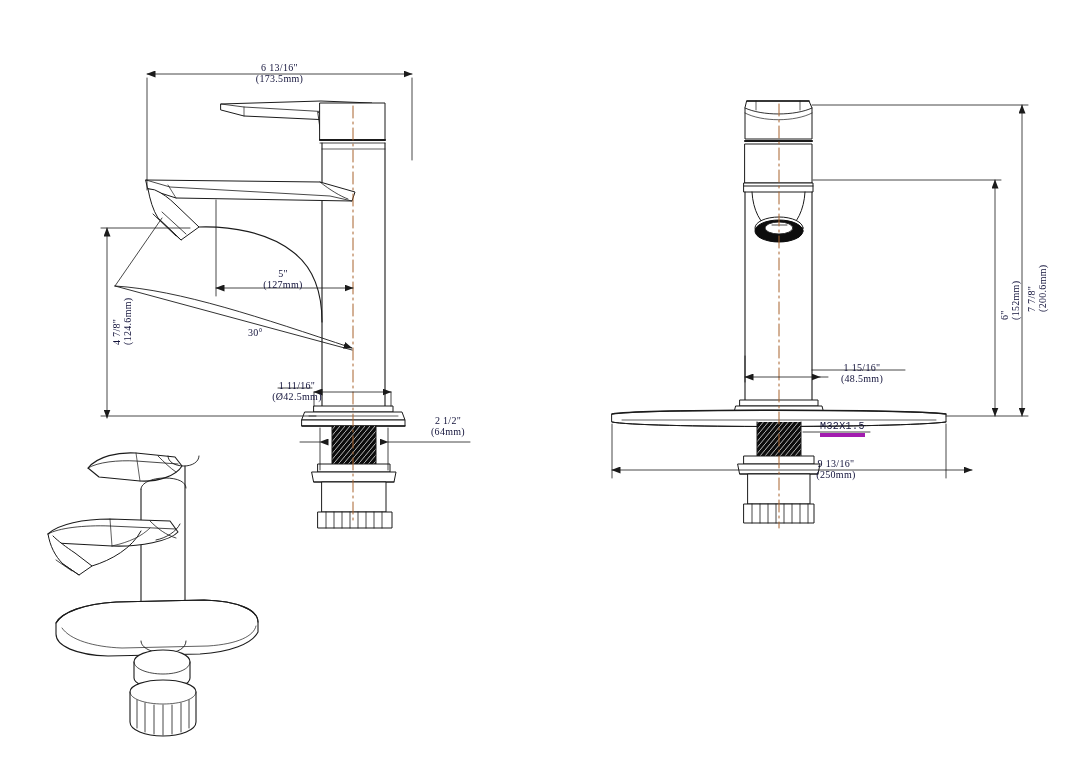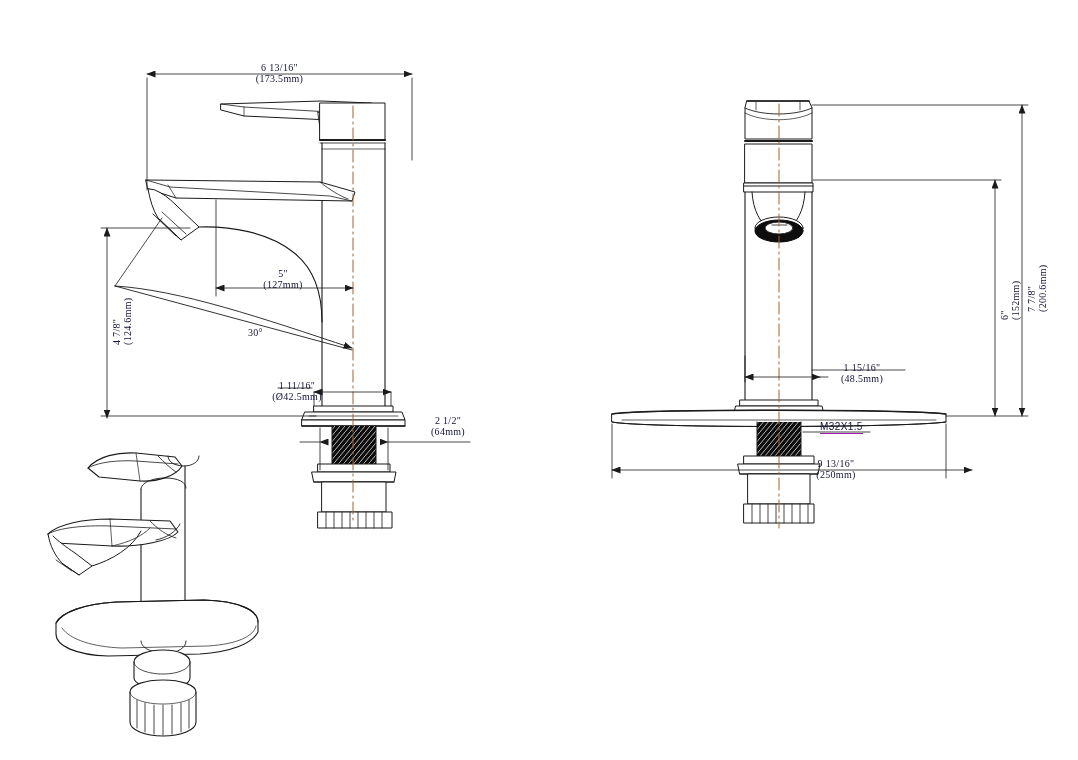--- a/index.html
+++ b/index.html
@@ -17,25 +17,25 @@
     line-height:11px;
     color:#12123a;
     white-space:nowrap;
     letter-spacing:0.3px;
   }
   .dimtxt.center{text-align:center;}
   .dimtxt.rot{transform-origin:0 0;transform:rotate(-90deg);}
   .dimtxt .l2{display:block;}
   .leadtxt{
     position:absolute;
-    font-family:Liberation Sans, sans-serif;
+    font-family:Liberation Mono, monospace;
     font-size:10px;
     color:#12123a;
     white-space:nowrap;
-    border-bottom:1px solid #a21caf;
+    border-bottom:4px solid #a21caf;
     padding-bottom:1px;
     letter-spacing:0.4px;
   }
 </style>
 </head>
 <body>
 
 <div id="sheet">
 
   <svg class="cad" viewBox="0 0 1078 760">

